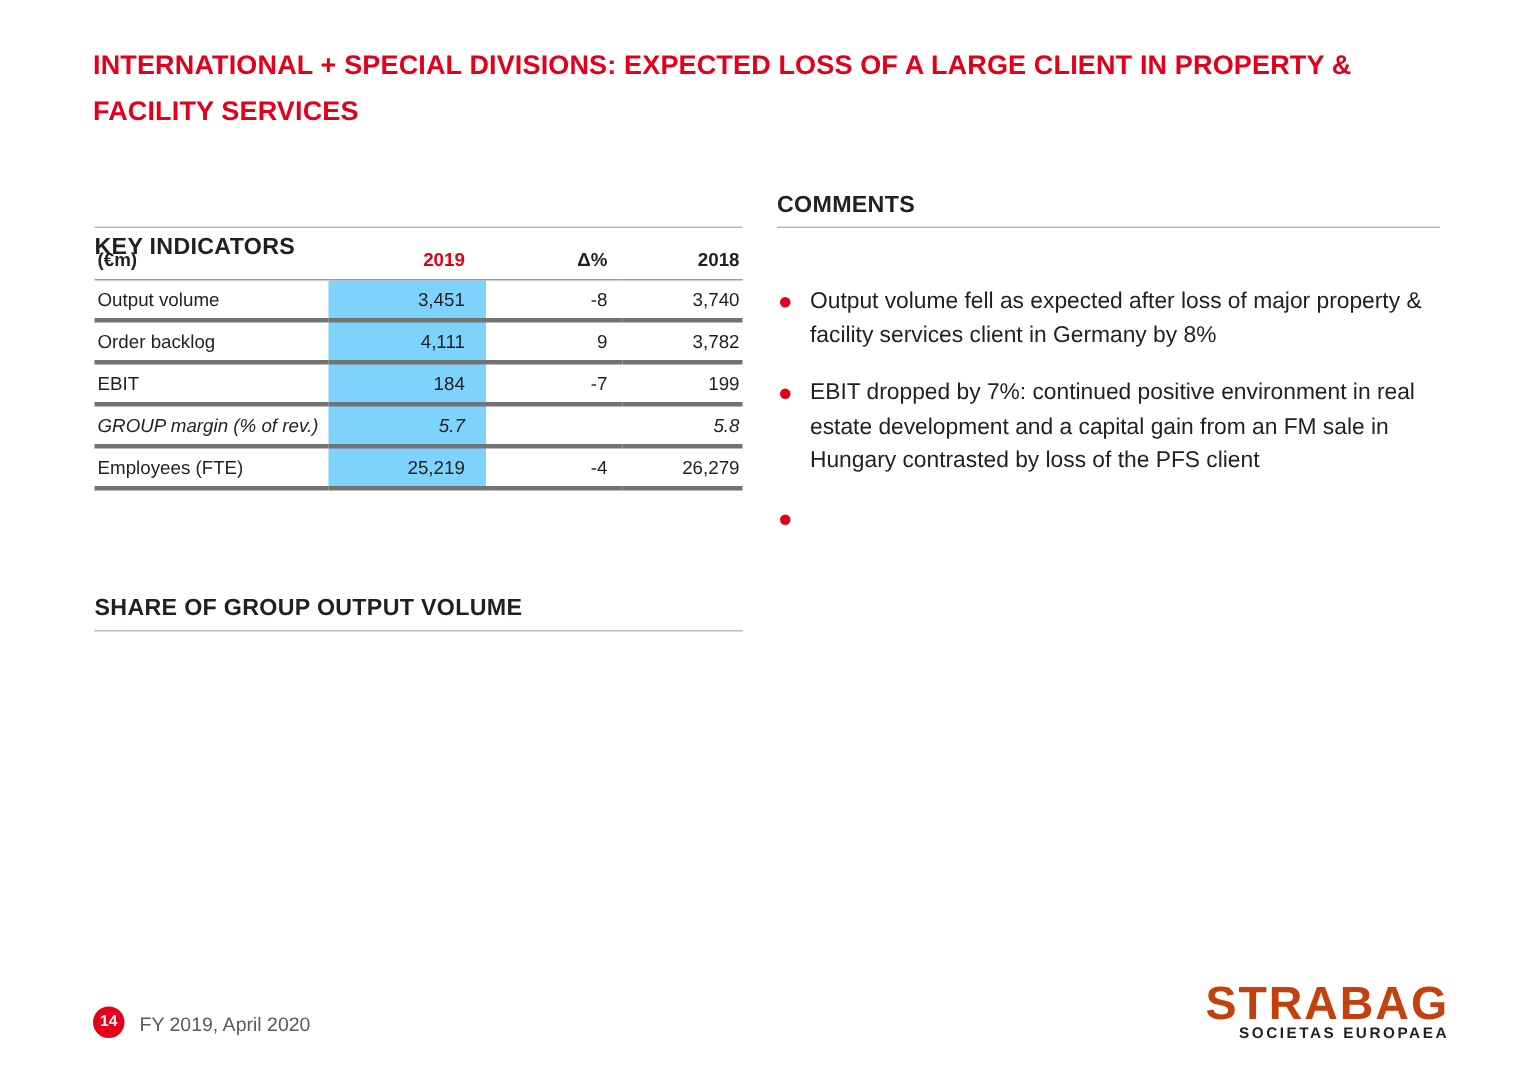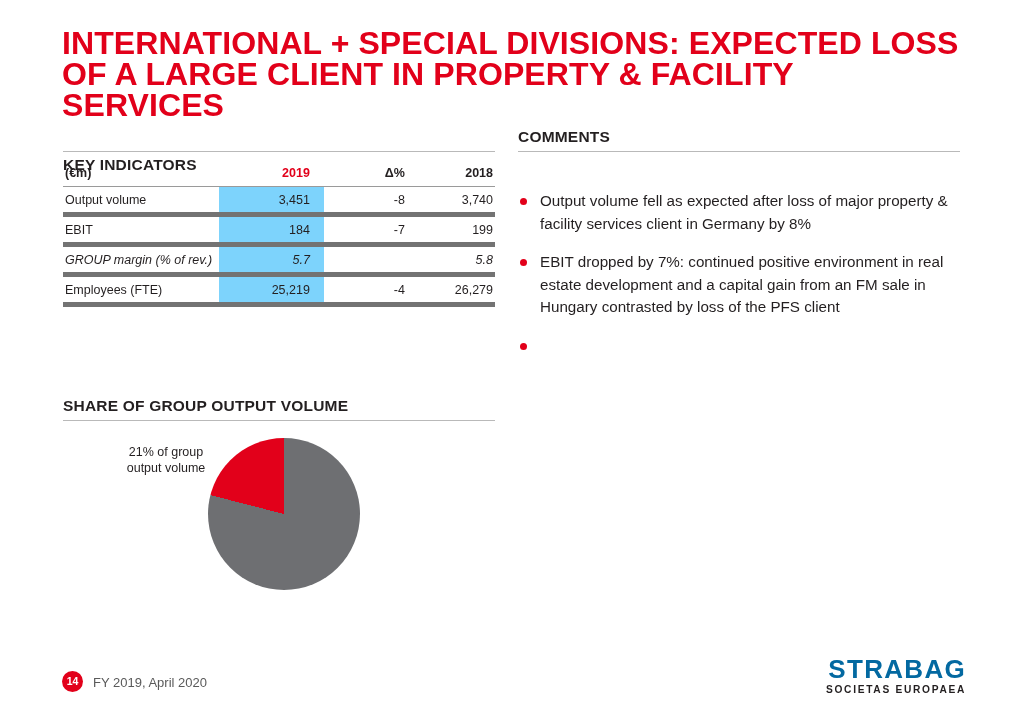--- a/index.html
+++ b/index.html
@@ -22,21 +22,21 @@
     height: 724px;
   }
 
   
   .title {
     position: absolute;
     left: 62px;
     top: 28px;
     width: 900px;
     color: #e2001a;
-    font-size: 32px;
+    font-size: 18px;
     font-weight: bold;
     line-height: 31px;
     letter-spacing: 0.1px;
     text-transform: uppercase;
   }
 
   
   .section-head {
     position: absolute;
     font-size: 15.5px;
@@ -69,21 +69,21 @@
   table.kpi {
     border-collapse: collapse;
     width: 432px;
     font-size: 12.5px;
   }
   table.kpi td, table.kpi th {
     padding: 0;
     height: 25px;
     vertical-align: middle;
     font-weight: normal;
-    border-bottom: 5px solid #737373;
+    border-bottom: 3px solid #737373;
   }
   table.kpi tr.head td {
     font-weight: bold;
     border-bottom: 1px solid #9a9a9a;
     height: 26px;
   }
   .c-label { text-align: left; width: 158px; padding-left: 2px !important; }
   .c-2019  { text-align: right; width: 94px; padding-right: 14px !important; background: #7dd3fc; font-weight: bold; }
   .c-delta { text-align: right; width: 84px; padding-right: 10px !important; }
   .c-2018  { text-align: right; width: 80px; padding-right: 2px !important; }
@@ -169,23 +169,23 @@
     font-size: 13px;
     color: #5a5a5a;
   }
   .logo {
     position: absolute;
     right: 58px;
     top: 655px;
     text-align: right;
   }
   .logo .logo-main {
-    font-size: 26px;
-    font-weight: bold;
-    color: #0369a1;
+    font-size: 31px;
+    font-weight: bold;
+    color: #c2410c;
     letter-spacing: 1.3px;
     line-height: 28px;
   }
   .logo .logo-sub {
     font-size: 10.2px;
     font-weight: bold;
     color: #231f20;
     letter-spacing: 1.7px;
     line-height: 13px;
   }
@@ -211,20 +211,26 @@
         </tr>
 
         <tr>
           <td class="c-label">Output volume</td>
           <td class="c-2019">3,451</td>
           <td class="c-delta">-8</td>
           <td class="c-2018">3,740</td>
         </tr>
 
 
+        <tr>
+          <td class="c-label">Order backlog</td>
+          <td class="c-2019">4,111</td>
+          <td class="c-delta">9</td>
+          <td class="c-2018">3,782</td>
+        </tr>
 
         <tr>
           <td class="c-label">EBIT</td>
           <td class="c-2019">184</td>
           <td class="c-delta">-7</td>
           <td class="c-2018">199</td>
         </tr>
 
         <tr class="italic">
           <td class="c-label">GROUP margin (% of rev.)</td>
@@ -256,24 +262,20 @@
       <span>EBIT dropped by 7%: continued positive environment in real estate development and a capital gain from an FM sale in Hungary contrasted by loss of the PFS client</span>
     </div>
     <div class="comment">
       <span class="bullet"></span>
     </div>
   </div>
 
   <div class="section-head" id="share-head">SHARE OF GROUP OUTPUT VOLUME</div>
   <div class="section-rule" id="share-rule"></div>
 
-  <div class="pie-area">
-    <div class="pie-label">21% of group output volume</div>
-    <div class="pie" style="background: conic-gradient(rgb(110, 111, 114) 0deg, rgb(110, 111, 114) 284.4deg, rgb(226, 0, 26) 284.4deg, rgb(226, 0, 26) 360deg);"></div>
-  </div>
 
   <div class="footer-badge">14</div>
   <div class="footer-text">FY 2019, April 2020</div>
 
   <div class="logo">
     <div class="logo-main">STRABAG</div>
     <div class="logo-sub">SOCIETAS EUROPAEA</div>
   </div>
 
 </div>

